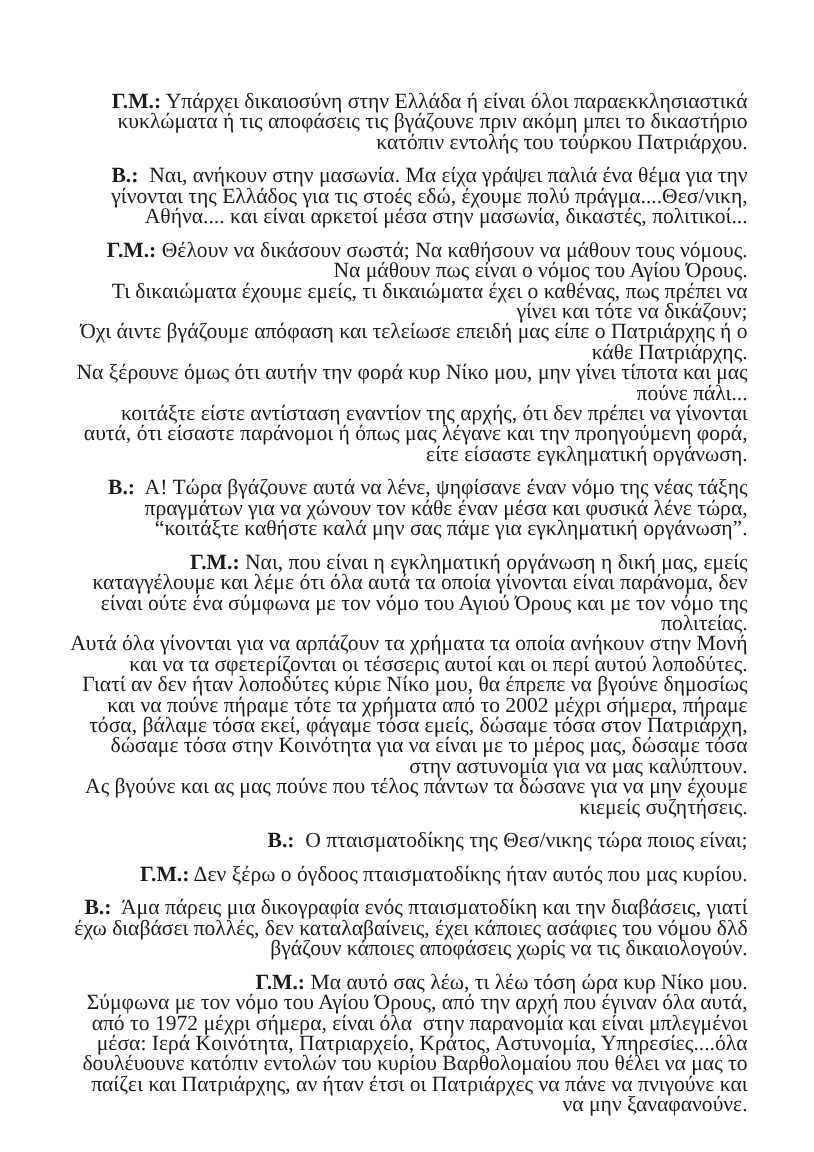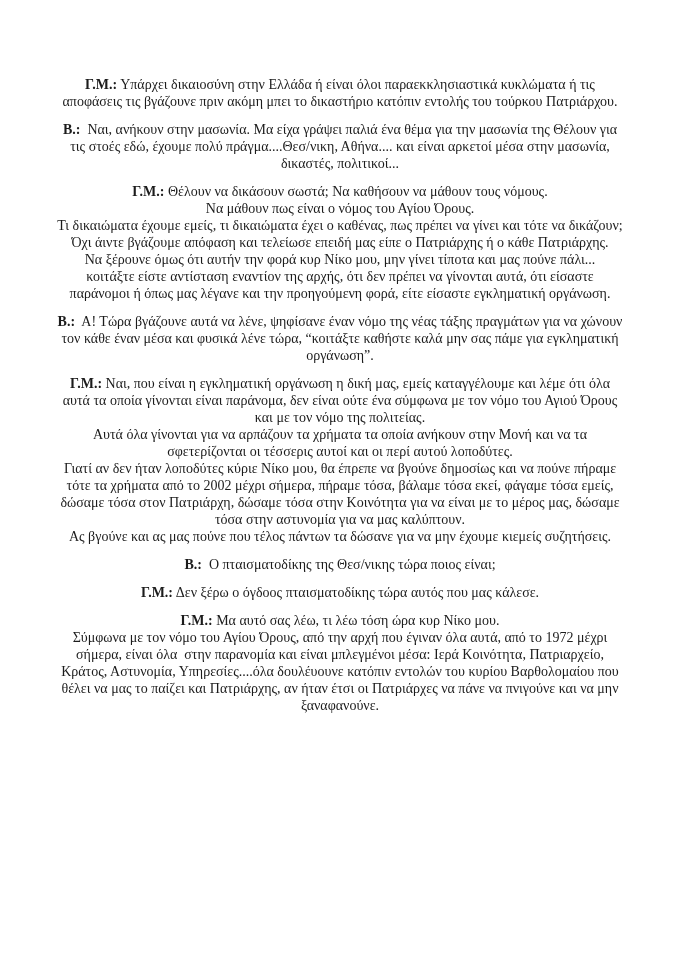--- a/index.html
+++ b/index.html
@@ -19,36 +19,37 @@
     width: 678px;
     height: 960px;
     background: #ffffff;
     padding: 76px 55px 0 57px;
   }
   .transcript {
     width: 566px;
   }
   .para {
     margin: 0 0 11px 0;
-    font-size: 14px;
+    font-size: 18px;
     line-height: 17px;
     white-space: pre-wrap;
-    text-align: center;
+    text-align: right;
   }
   .para b {
     font-weight: 700;
   }
 </style>
 </head>
 <body>
 
 <div class="page">
   <div class="transcript">
       <p class="para"><b>Γ.Μ.:</b> <span>Υπάρχει δικαιοσύνη στην Ελλάδα ή είναι όλοι παραεκκλησιαστικά κυκλώματα ή τις αποφάσεις τις βγάζουνε πριν ακόμη μπει το δικαστήριο κατόπιν εντολής του τούρκου Πατριάρχου.</span></p>
-      <p class="para"><b>Β.:</b> <span> Ναι, ανήκουν στην μασωνία. Μα είχα γράψει παλιά ένα θέμα για την μασωνία της Θέλουν για τις στοές εδώ, έχουμε πολύ πράγμα....Θεσ/νικη, Αθήνα.... και είναι αρκετοί μέσα στην μασωνία, δικαστές, πολιτικοί...</span></p>
+      <p class="para"><b>Β.:</b> <span> Ναι, ανήκουν στην μασωνία. Μα είχα γράψει παλιά ένα θέμα για την γίνονται της Ελλάδος για τις στοές εδώ, έχουμε πολύ πράγμα....Θεσ/νικη, Αθήνα.... και είναι αρκετοί μέσα στην μασωνία, δικαστές, πολιτικοί...</span></p>
       <p class="para"><b>Γ.Μ.:</b> <span>Θέλουν να δικάσουν σωστά; Να καθήσουν να μάθουν τους νόμους.</span><br><span>Να μάθουν πως είναι ο νόμος του Αγίου Όρους.</span><br><span>Τι δικαιώματα έχουμε εμείς, τι δικαιώματα έχει ο καθένας, πως πρέπει να γίνει και τότε να δικάζουν;</span><br><span>Όχι άιντε βγάζουμε απόφαση και τελείωσε επειδή μας είπε ο Πατριάρχης ή ο κάθε Πατριάρχης.</span><br><span>Να ξέρουνε όμως ότι αυτήν την φορά κυρ Νίκο μου, μην γίνει τίποτα και μας πούνε πάλι...</span><br><span>κοιτάξτε είστε αντίσταση εναντίον της αρχής, ότι δεν πρέπει να γίνονται αυτά, ότι είσαστε παράνομοι ή όπως μας λέγανε και την προηγούμενη φορά, είτε είσαστε εγκληματική οργάνωση.</span></p>
       <p class="para"><b>Β.:</b> <span> Α! Τώρα βγάζουνε αυτά να λένε, ψηφίσανε έναν νόμο της νέας τάξης πραγμάτων για να χώνουν τον κάθε έναν μέσα και φυσικά λένε τώρα, “κοιτάξτε καθήστε καλά μην σας πάμε για εγκληματική οργάνωση”.</span></p>
       <p class="para"><b>Γ.Μ.:</b> <span>Ναι, που είναι η εγκληματική οργάνωση η δική μας, εμείς καταγγέλουμε και λέμε ότι όλα αυτά τα οποία γίνονται είναι παράνομα, δεν είναι ούτε ένα σύμφωνα με τον νόμο του Αγιού Όρους και με τον νόμο της πολιτείας.</span><br><span>Αυτά όλα γίνονται για να αρπάζουν τα χρήματα τα οποία ανήκουν στην Μονή και να τα σφετερίζονται οι τέσσερις αυτοί και οι περί αυτού λοποδύτες.</span><br><span>Γιατί αν δεν ήταν λοποδύτες κύριε Νίκο μου, θα έπρεπε να βγούνε δημοσίως και να πούνε πήραμε τότε τα χρήματα από το 2002 μέχρι σήμερα, πήραμε τόσα, βάλαμε τόσα εκεί, φάγαμε τόσα εμείς, δώσαμε τόσα στον Πατριάρχη, δώσαμε τόσα στην Κοινότητα για να είναι με το μέρος μας, δώσαμε τόσα στην αστυνομία για να μας καλύπτουν.</span><br><span>Ας βγούνε και ας μας πούνε που τέλος πάντων τα δώσανε για να μην έχουμε κιεμείς συζητήσεις.</span></p>
       <p class="para"><b>Β.:</b> <span> Ο πταισματοδίκης της Θεσ/νικης τώρα ποιος είναι;</span></p>
-      <p class="para"><b>Γ.Μ.:</b> <span>Δεν ξέρω ο όγδοος πταισματοδίκης τώρα αυτός που μας κάλεσε.</span><br></p>
+      <p class="para"><b>Γ.Μ.:</b> <span>Δεν ξέρω ο όγδοος πταισματοδίκης ήταν αυτός που μας κυρίου.</span><br></p>
+      <p class="para"><b>Β.:</b> <span> Άμα πάρεις μια δικογραφία ενός πταισματοδίκη και την διαβάσεις, γιατί έχω διαβάσει πολλές, δεν καταλαβαίνεις, έχει κάποιες ασάφιες του νόμου δλδ βγάζουν κάποιες αποφάσεις χωρίς να τις δικαιολογούν.</span></p>
       <p class="para"><b>Γ.Μ.:</b> <span>Μα αυτό σας λέω, τι λέω τόση ώρα κυρ Νίκο μου.</span><br><span>Σύμφωνα με τον νόμο του Αγίου Όρους, από την αρχή που έγιναν όλα αυτά, από το 1972 μέχρι σήμερα, είναι όλα  στην παρανομία και είναι μπλεγμένοι μέσα: Ιερά Κοινότητα, Πατριαρχείο, Κράτος, Αστυνομία, Υπηρεσίες....όλα δουλέυουνε κατόπιν εντολών του κυρίου Βαρθολομαίου που θέλει να μας το παίζει και Πατριάρχης, αν ήταν έτσι οι Πατριάρχες να πάνε να πνιγούνε και να μην ξαναφανούνε.</span></p>
     </div>
 </div>
 
 </body></html>

